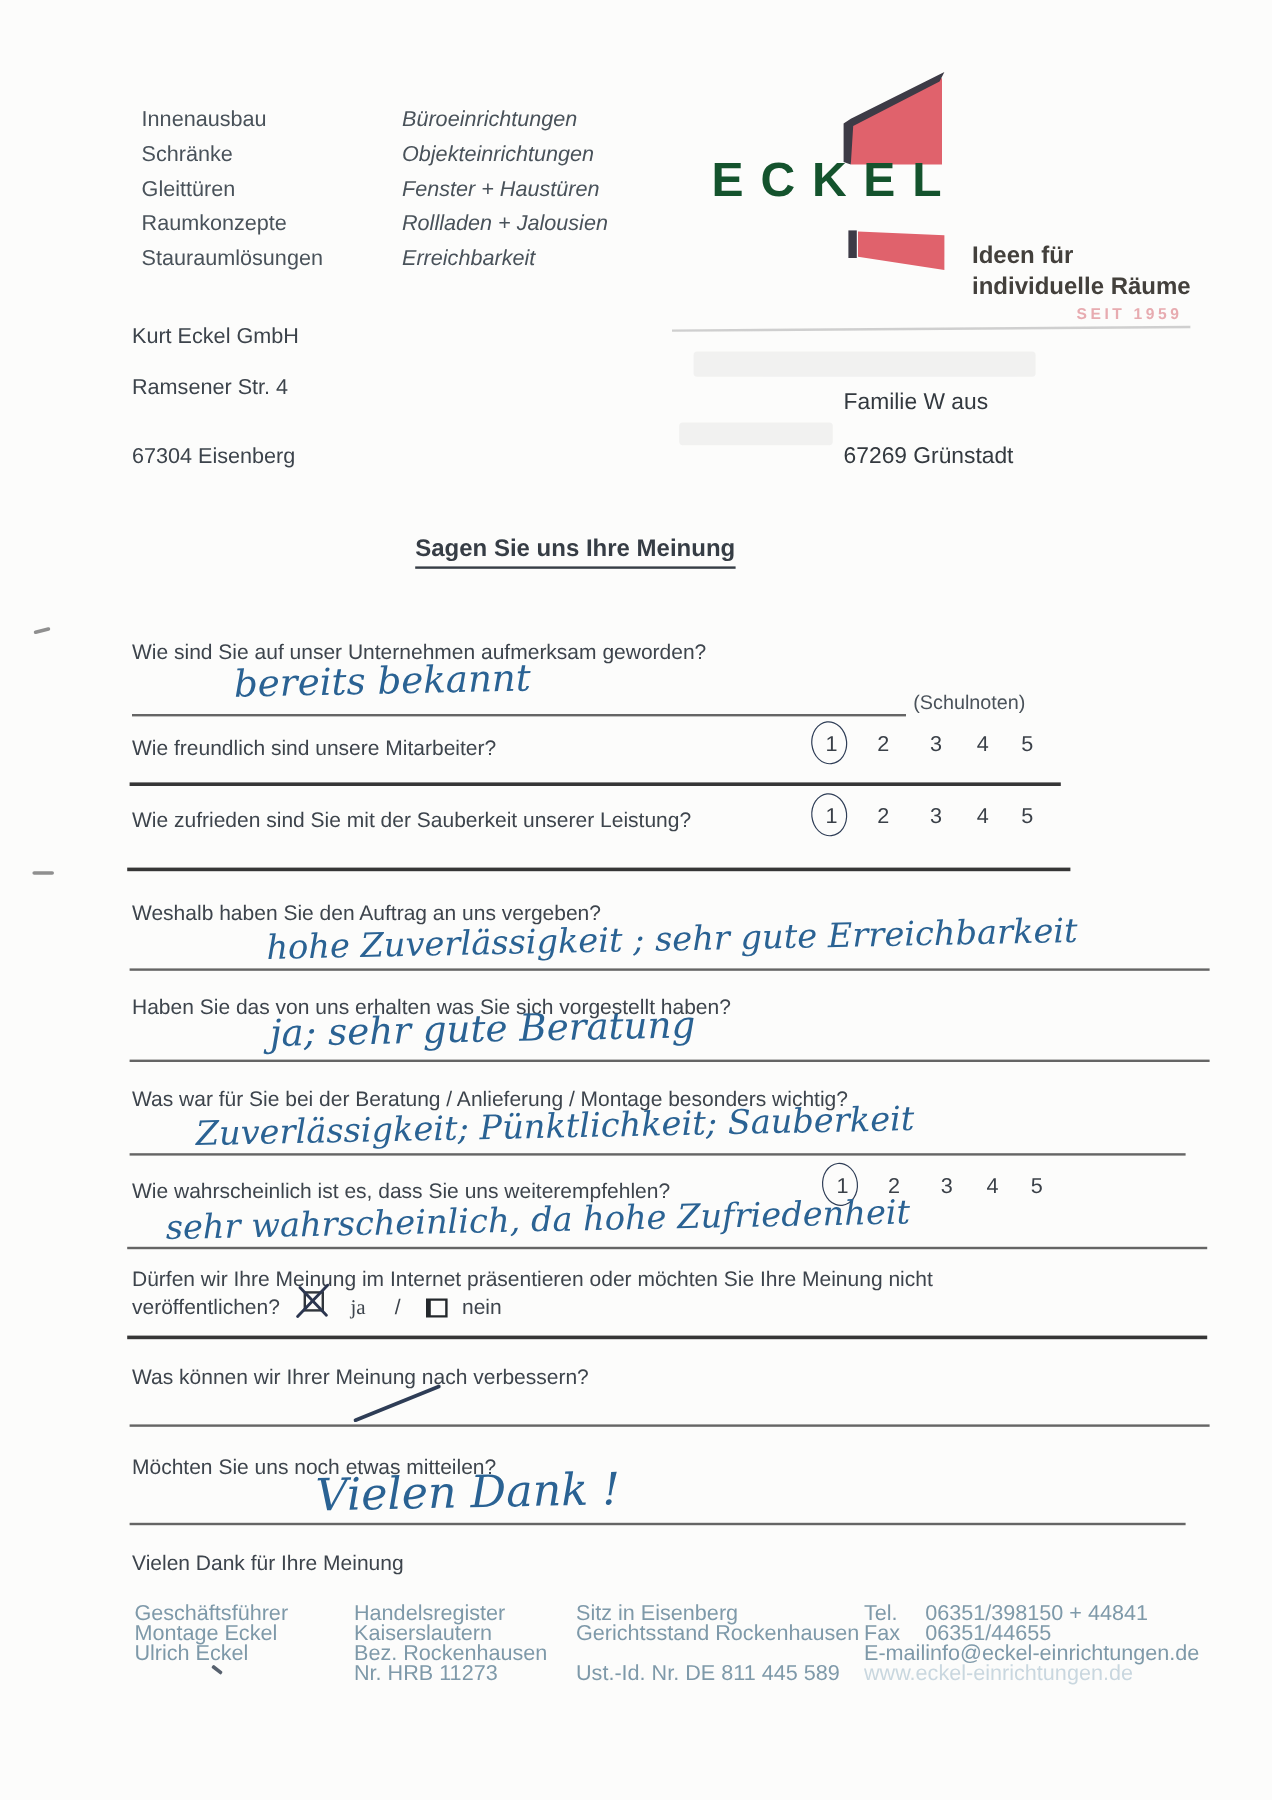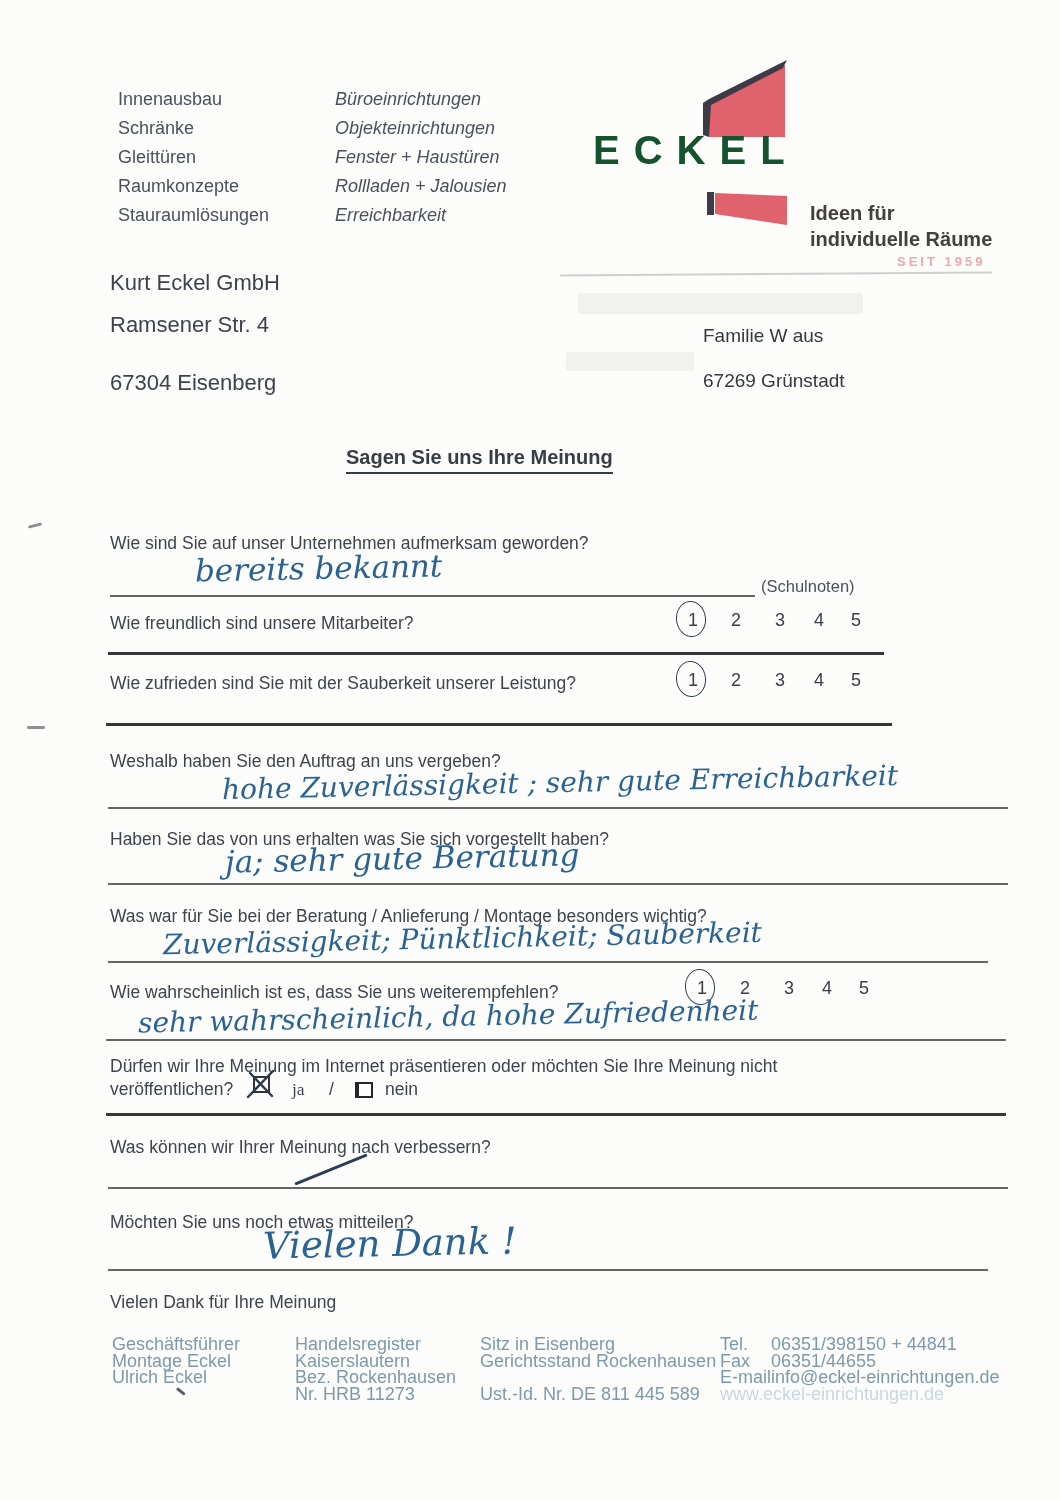--- a/index.html
+++ b/index.html
@@ -9,21 +9,21 @@
     font-family:"Liberation Sans",sans-serif;color:#3d444c;
   }
   .abs{position:absolute;}
   .svc{font-size:18px;line-height:29px;color:#49525a;}
   .brand{
     font-weight:bold;font-size:40px;letter-spacing:14px;color:#14532d;
     font-family:"Liberation Sans",sans-serif;
   }
   .tagline{font-weight:bold;font-size:20px;line-height:26px;color:#43403c;}
   .since{font-weight:bold;font-size:13px;letter-spacing:3px;color:#e7abb0;}
-  .addr{font-size:22px;color:#3c434b;}
+  .addr{font-size:18px;color:#3c434b;}
   .title{
     font-size:20px;font-weight:bold;color:#363d45;
     border-bottom:2.5px solid #363d45;padding-bottom:3px;
   }
   .q{font-size:17.5px;color:#3d444c;}
   .hand{
     font-family:"DejaVu Serif",serif;font-style:italic;color:#2a6293;
     white-space:nowrap;display:inline-block;transform:rotate(-1.2deg);
   }
   .wline{height:2px;background:#4a4a4a;opacity:.85;}

